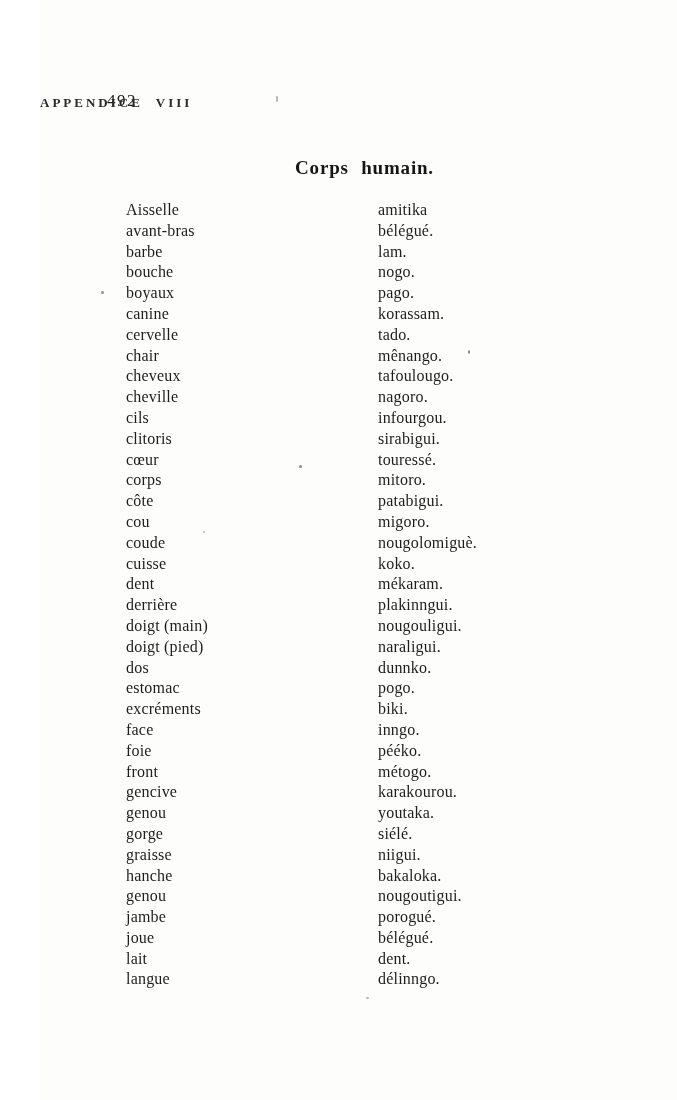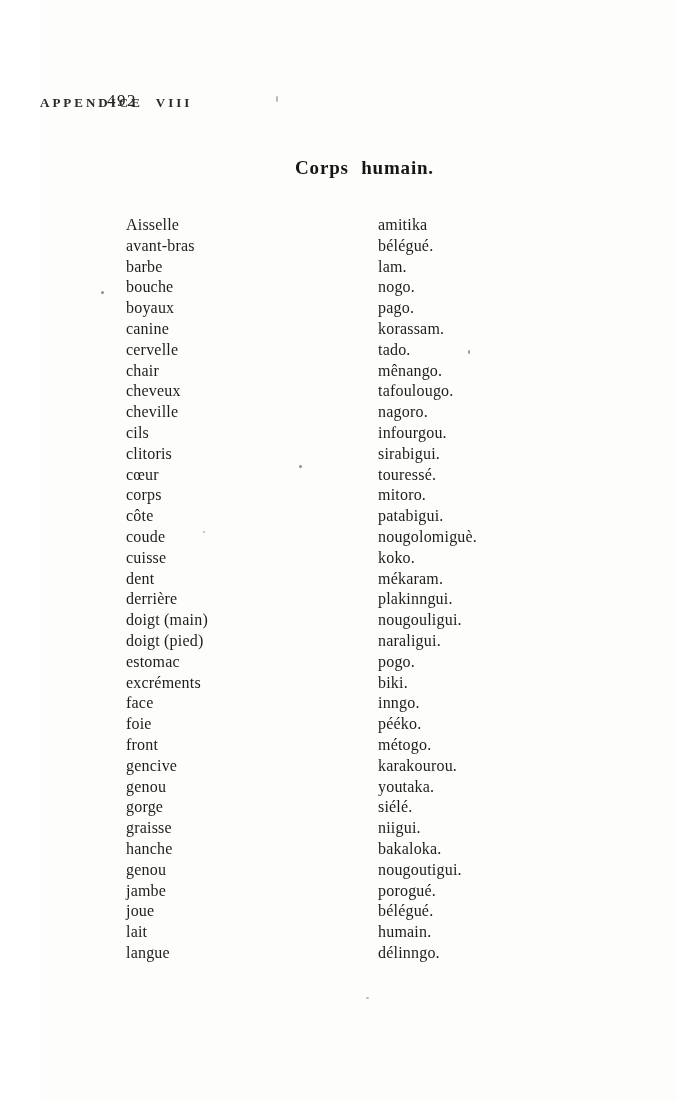--- a/index.html
+++ b/index.html
@@ -44,21 +44,21 @@
     text-align: center;
     transform: translateX(-14px);
     font-size: 19px;
     font-weight: bold;
     letter-spacing: 0.8px;
     word-spacing: 7px;
     color: #161616;
   }
   .entries {
     position: absolute;
-    top: 215px;
+    top: 200px;
     left: 0;
     width: 563px;
   }
   .row {
     position: relative;
     height: 20.8px;
     line-height: 20.8px;
     font-size: 16px;
     letter-spacing: 0.2px;
   }
@@ -145,20 +145,24 @@
       </div>
       <div class="row">
         <span class="fr">corps</span>
         <span class="tr">mitoro.</span>
       </div>
       <div class="row">
         <span class="fr">côte</span>
         <span class="tr">patabigui.</span>
       </div>
       <div class="row">
+        <span class="fr">cou</span>
+        <span class="tr">migoro.</span>
+      </div>
+      <div class="row">
         <span class="fr">coude</span>
         <span class="tr">nougolomiguè.</span>
       </div>
       <div class="row">
         <span class="fr">cuisse</span>
         <span class="tr">koko.</span>
       </div>
       <div class="row">
         <span class="fr">dent</span>
         <span class="tr">mékaram.</span>
@@ -169,20 +173,24 @@
       </div>
       <div class="row">
         <span class="fr">doigt (main)</span>
         <span class="tr">nougouligui.</span>
       </div>
       <div class="row">
         <span class="fr">doigt (pied)</span>
         <span class="tr">naraligui.</span>
       </div>
       <div class="row">
+        <span class="fr">dos</span>
+        <span class="tr">dunnko.</span>
+      </div>
+      <div class="row">
         <span class="fr">estomac</span>
         <span class="tr">pogo.</span>
       </div>
       <div class="row">
         <span class="fr">excréments</span>
         <span class="tr">biki.</span>
       </div>
       <div class="row">
         <span class="fr">face</span>
         <span class="tr">inngo.</span>
@@ -222,21 +230,21 @@
       <div class="row">
         <span class="fr">jambe</span>
         <span class="tr">porogué.</span>
       </div>
       <div class="row">
         <span class="fr">joue</span>
         <span class="tr">bélégué.</span>
       </div>
       <div class="row">
         <span class="fr">lait</span>
-        <span class="tr">humain.</span>
+        <span class="tr">dent.</span>
       </div>
       <div class="row">
         <span class="fr">langue</span>
         <span class="tr">délinngo.</span>
       </div>
     </div>
 
   <div class="speck light" style="left:236px; top:96px;  width:2px; height:6px; border-radius:1px;"></div>
   <div class="speck" style="left:61px;  top:291px; width:3px; height:3px;"></div>
   <div class="speck" style="left:428px; top:350px; width:2px; height:4px;"></div>

